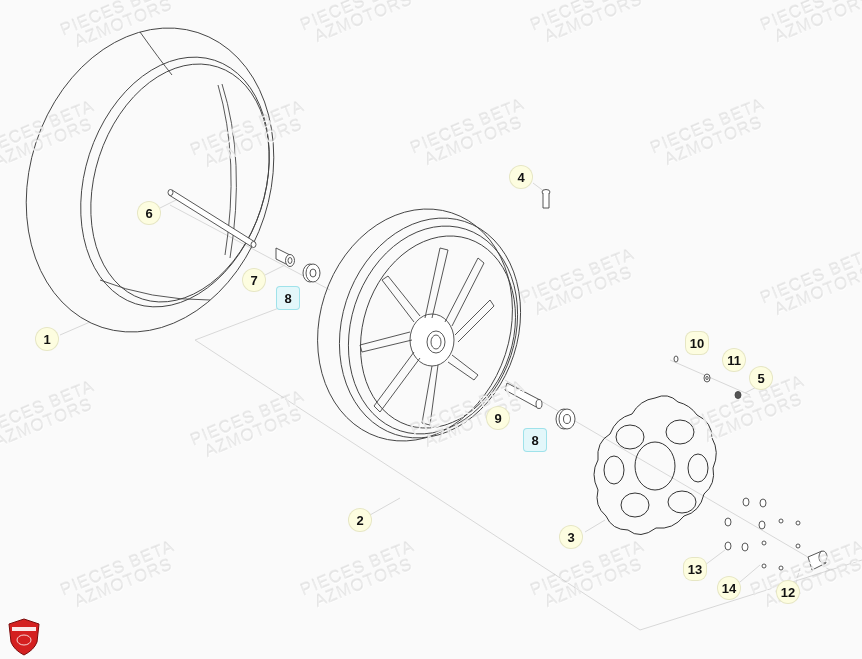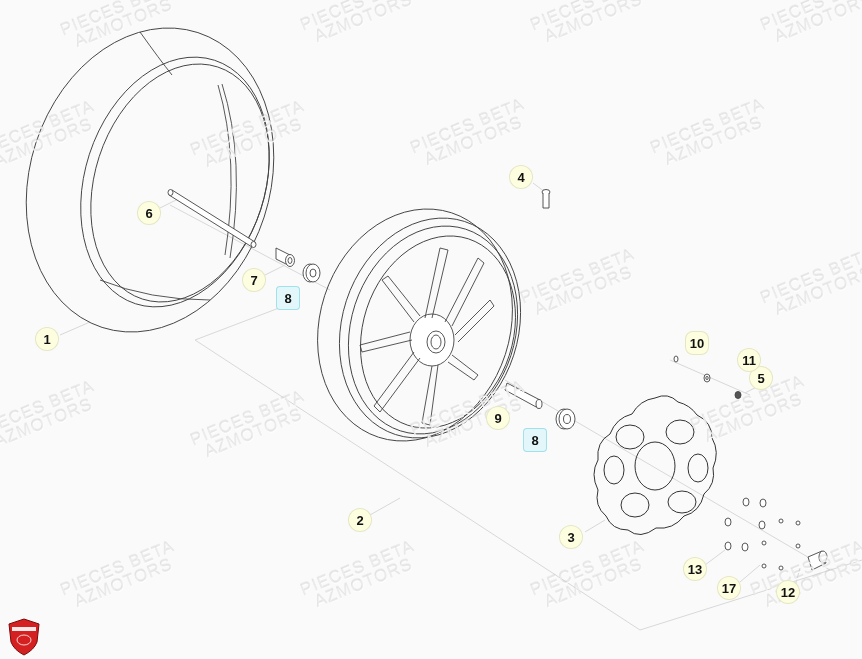--- a/index.html
+++ b/index.html
@@ -215,24 +215,24 @@
     <div class="callout" style="left:349px;top:509px;">2</div>
     <div class="callout" style="left:560px;top:526px;">3</div>
     <div class="callout" style="left:510px;top:166px;">4</div>
     <div class="callout" style="left:750px;top:367px;">5</div>
     <div class="callout" style="left:138px;top:202px;">6</div>
     <div class="callout" style="left:243px;top:269px;">7</div>
     <div class="callout blue" style="left:277px;top:287px;">8</div>
     <div class="callout" style="left:487px;top:407px;">9</div>
     <div class="callout blue" style="left:524px;top:429px;">8</div>
     <div class="callout" style="left:686px;top:332px;border-radius:7px;">10</div>
-    <div class="callout" style="left:738px;top:349px;">11</div>
+    <div class="callout" style="left:723px;top:349px;">11</div>
     <div class="callout" style="left:777px;top:581px;">12</div>
-    <div class="callout" style="left:684px;top:558px;">13</div>
-    <div class="callout" style="left:718px;top:577px;">17</div>
+    <div class="callout" style="left:684px;top:558px;border-radius:8px;">13</div>
+    <div class="callout" style="left:718px;top:577px;">14</div>
   </div>
 
   <svg class="logo" viewBox="0 0 32 38">
     <path d="M16 1 L31 6 L29 24 Q26 32 16 37 Q6 32 3 24 L1 6 Z" fill="#d42020" stroke="#7a0a0a" stroke-width="1"></path>
     <rect x="4" y="9" width="24" height="4" fill="#fff" opacity="0.9"></rect>
     <ellipse cx="16" cy="22" rx="7" ry="5" fill="none" stroke="#fff" stroke-width="1" opacity="0.8"></ellipse>
   </svg>
 </div>
 
 </body></html>

